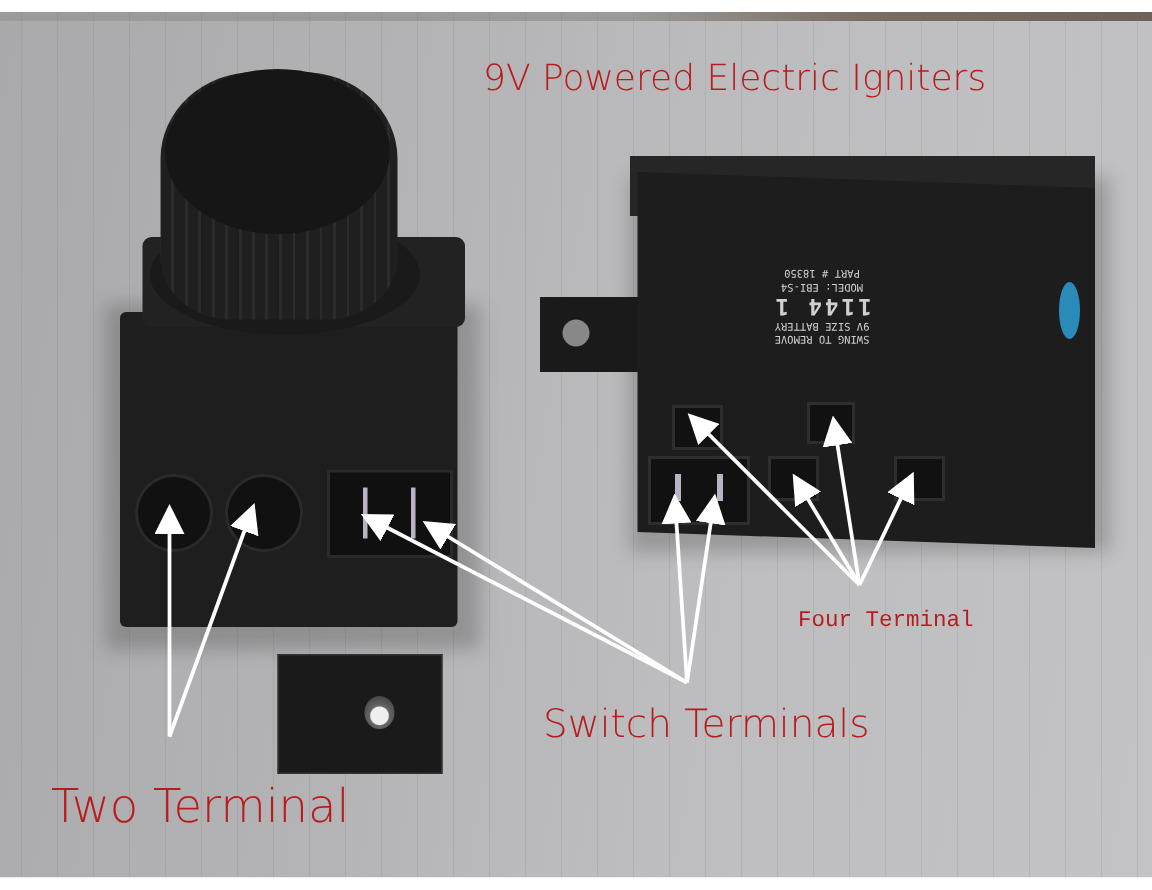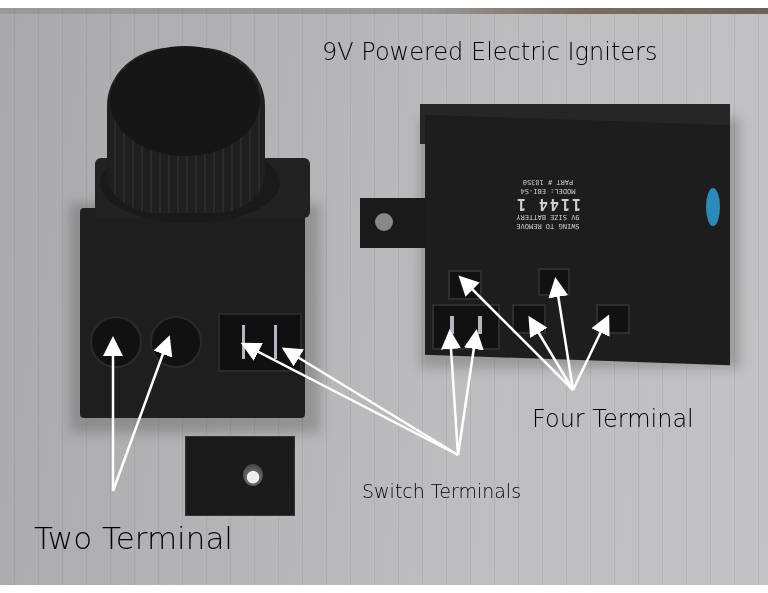--- a/index.html
+++ b/index.html
@@ -23,25 +23,25 @@
   .sw-box{position:absolute;left:218px;top:305px;width:80px;height:55px;background:#101010;border:2px solid #2a2a2a;}
   .pin{position:absolute;width:3px;background:#b9b3c4;}
   .right-body{position:absolute;left:425px;top:112px;width:305px;height:240px;background:#1d1d1d;transform:skewY(2deg);}
   .right-top{position:absolute;left:420px;top:96px;width:310px;height:40px;background:#262626;}
   .flange{position:absolute;left:360px;top:190px;width:80px;height:50px;background:#1a1a1a;}
   .flange-hole{position:absolute;left:375px;top:205px;width:18px;height:18px;border-radius:50%;background:#888;}
   .blue{position:absolute;left:706px;top:180px;width:14px;height:38px;border-radius:50%;background:#2a8ab8;}
   .conn{position:absolute;background:#111;border:2px solid #2e2e2e;}
   .label-box{position:absolute;left:478px;top:160px;width:140px;height:62px;transform:rotate(180deg);color:#cfcfcf;font-family:"DejaVu Sans Mono","Liberation Mono",monospace;font-size:7px;line-height:9px;text-align:center;}
   .label-box .big{font-size:15px;line-height:17px;font-weight:bold;letter-spacing:2px;}
-  .caption{position:absolute;color:#000000;font-family:"DejaVu Sans","Liberation Sans",sans-serif;font-weight:300;white-space:nowrap;}
+  .caption{position:absolute;color:#b91c1c;font-family:"DejaVu Sans","Liberation Sans",sans-serif;font-weight:300;white-space:nowrap;}
   #title{left:322px;top:38px;font-size:24px;}
   #two{left:34px;top:520px;font-size:31px;}
-  #sw{left:362px;top:480px;font-size:19px;text-align:center;}
-  #four{left:532px;top:405px;font-size:24px;}
+  #sw{left:362px;top:468px;font-size:26px;text-align:center;}
+  #four{left:532px;top:405px;font-size:15px;font-family:Liberation Mono, monospace;}
   svg.arrows{position:absolute;left:0;top:0;width:768px;height:593px;pointer-events:none;}
   .bottom{position:absolute;left:0;top:585px;width:768px;height:8px;background:#fff;}
 </style>
 </head>
 <body>
 
 <div class="photo">
   <div class="topstrip"></div>
   <div class="paper-lines"></div>
 

